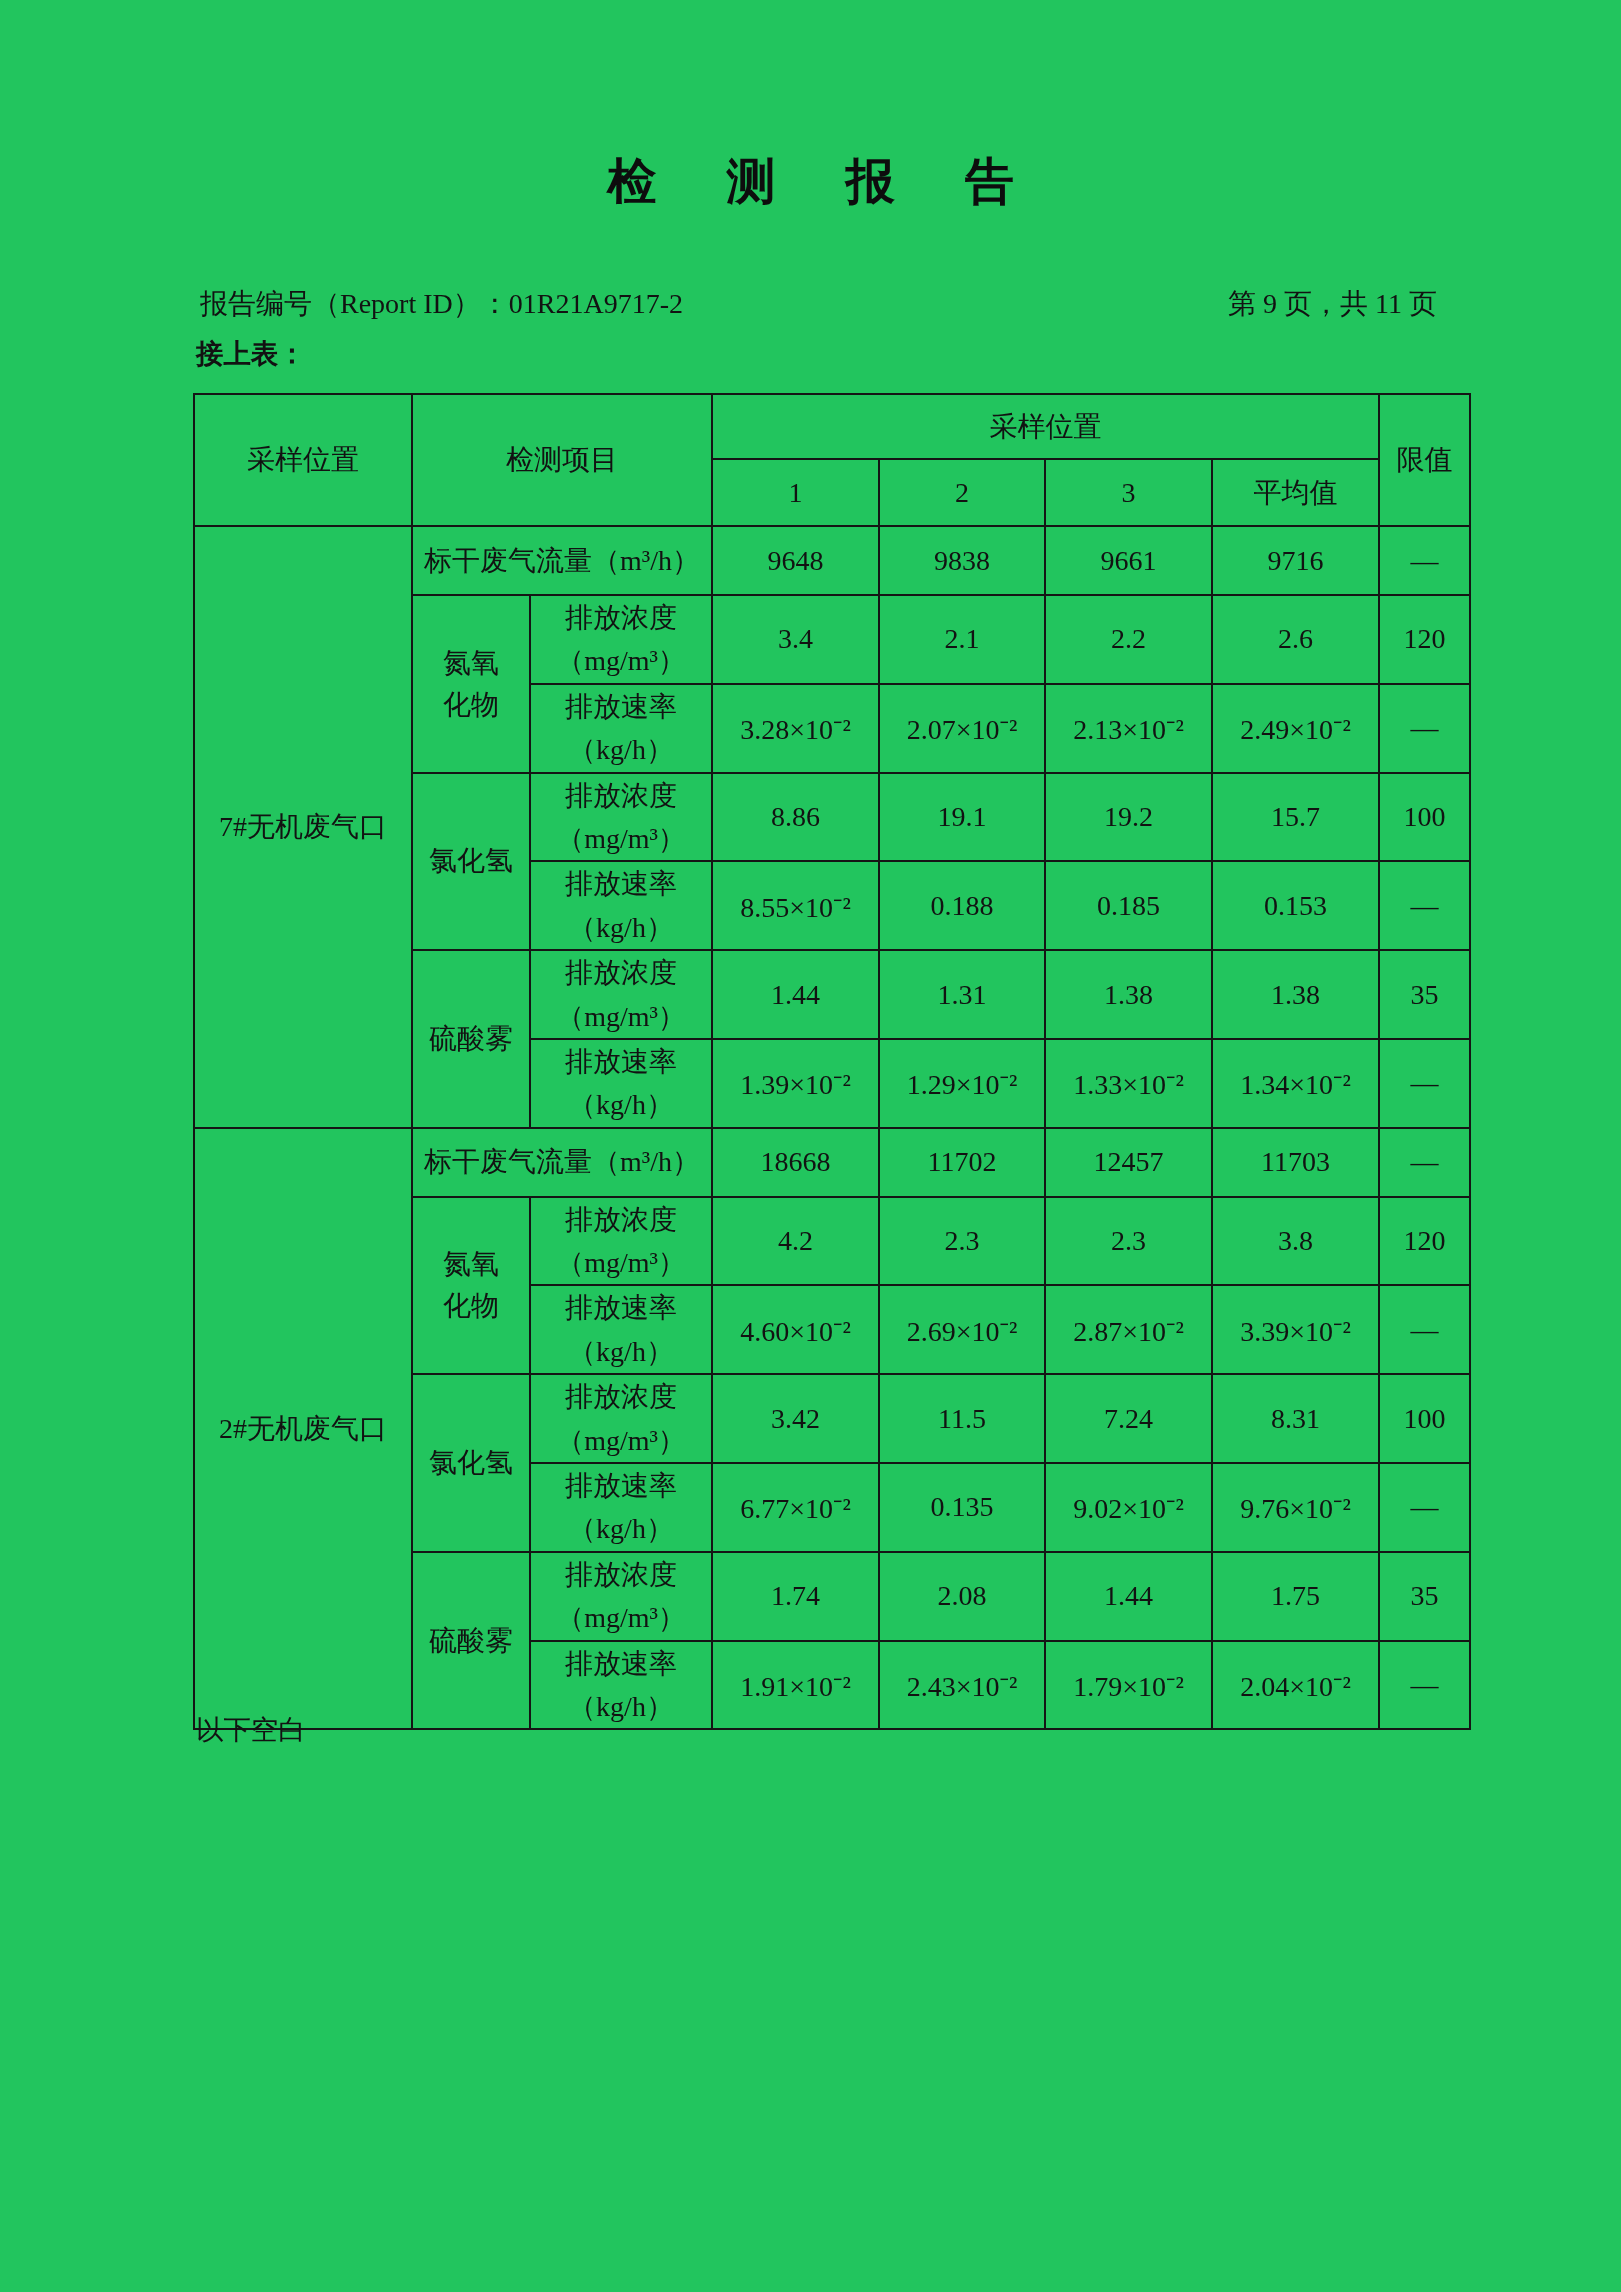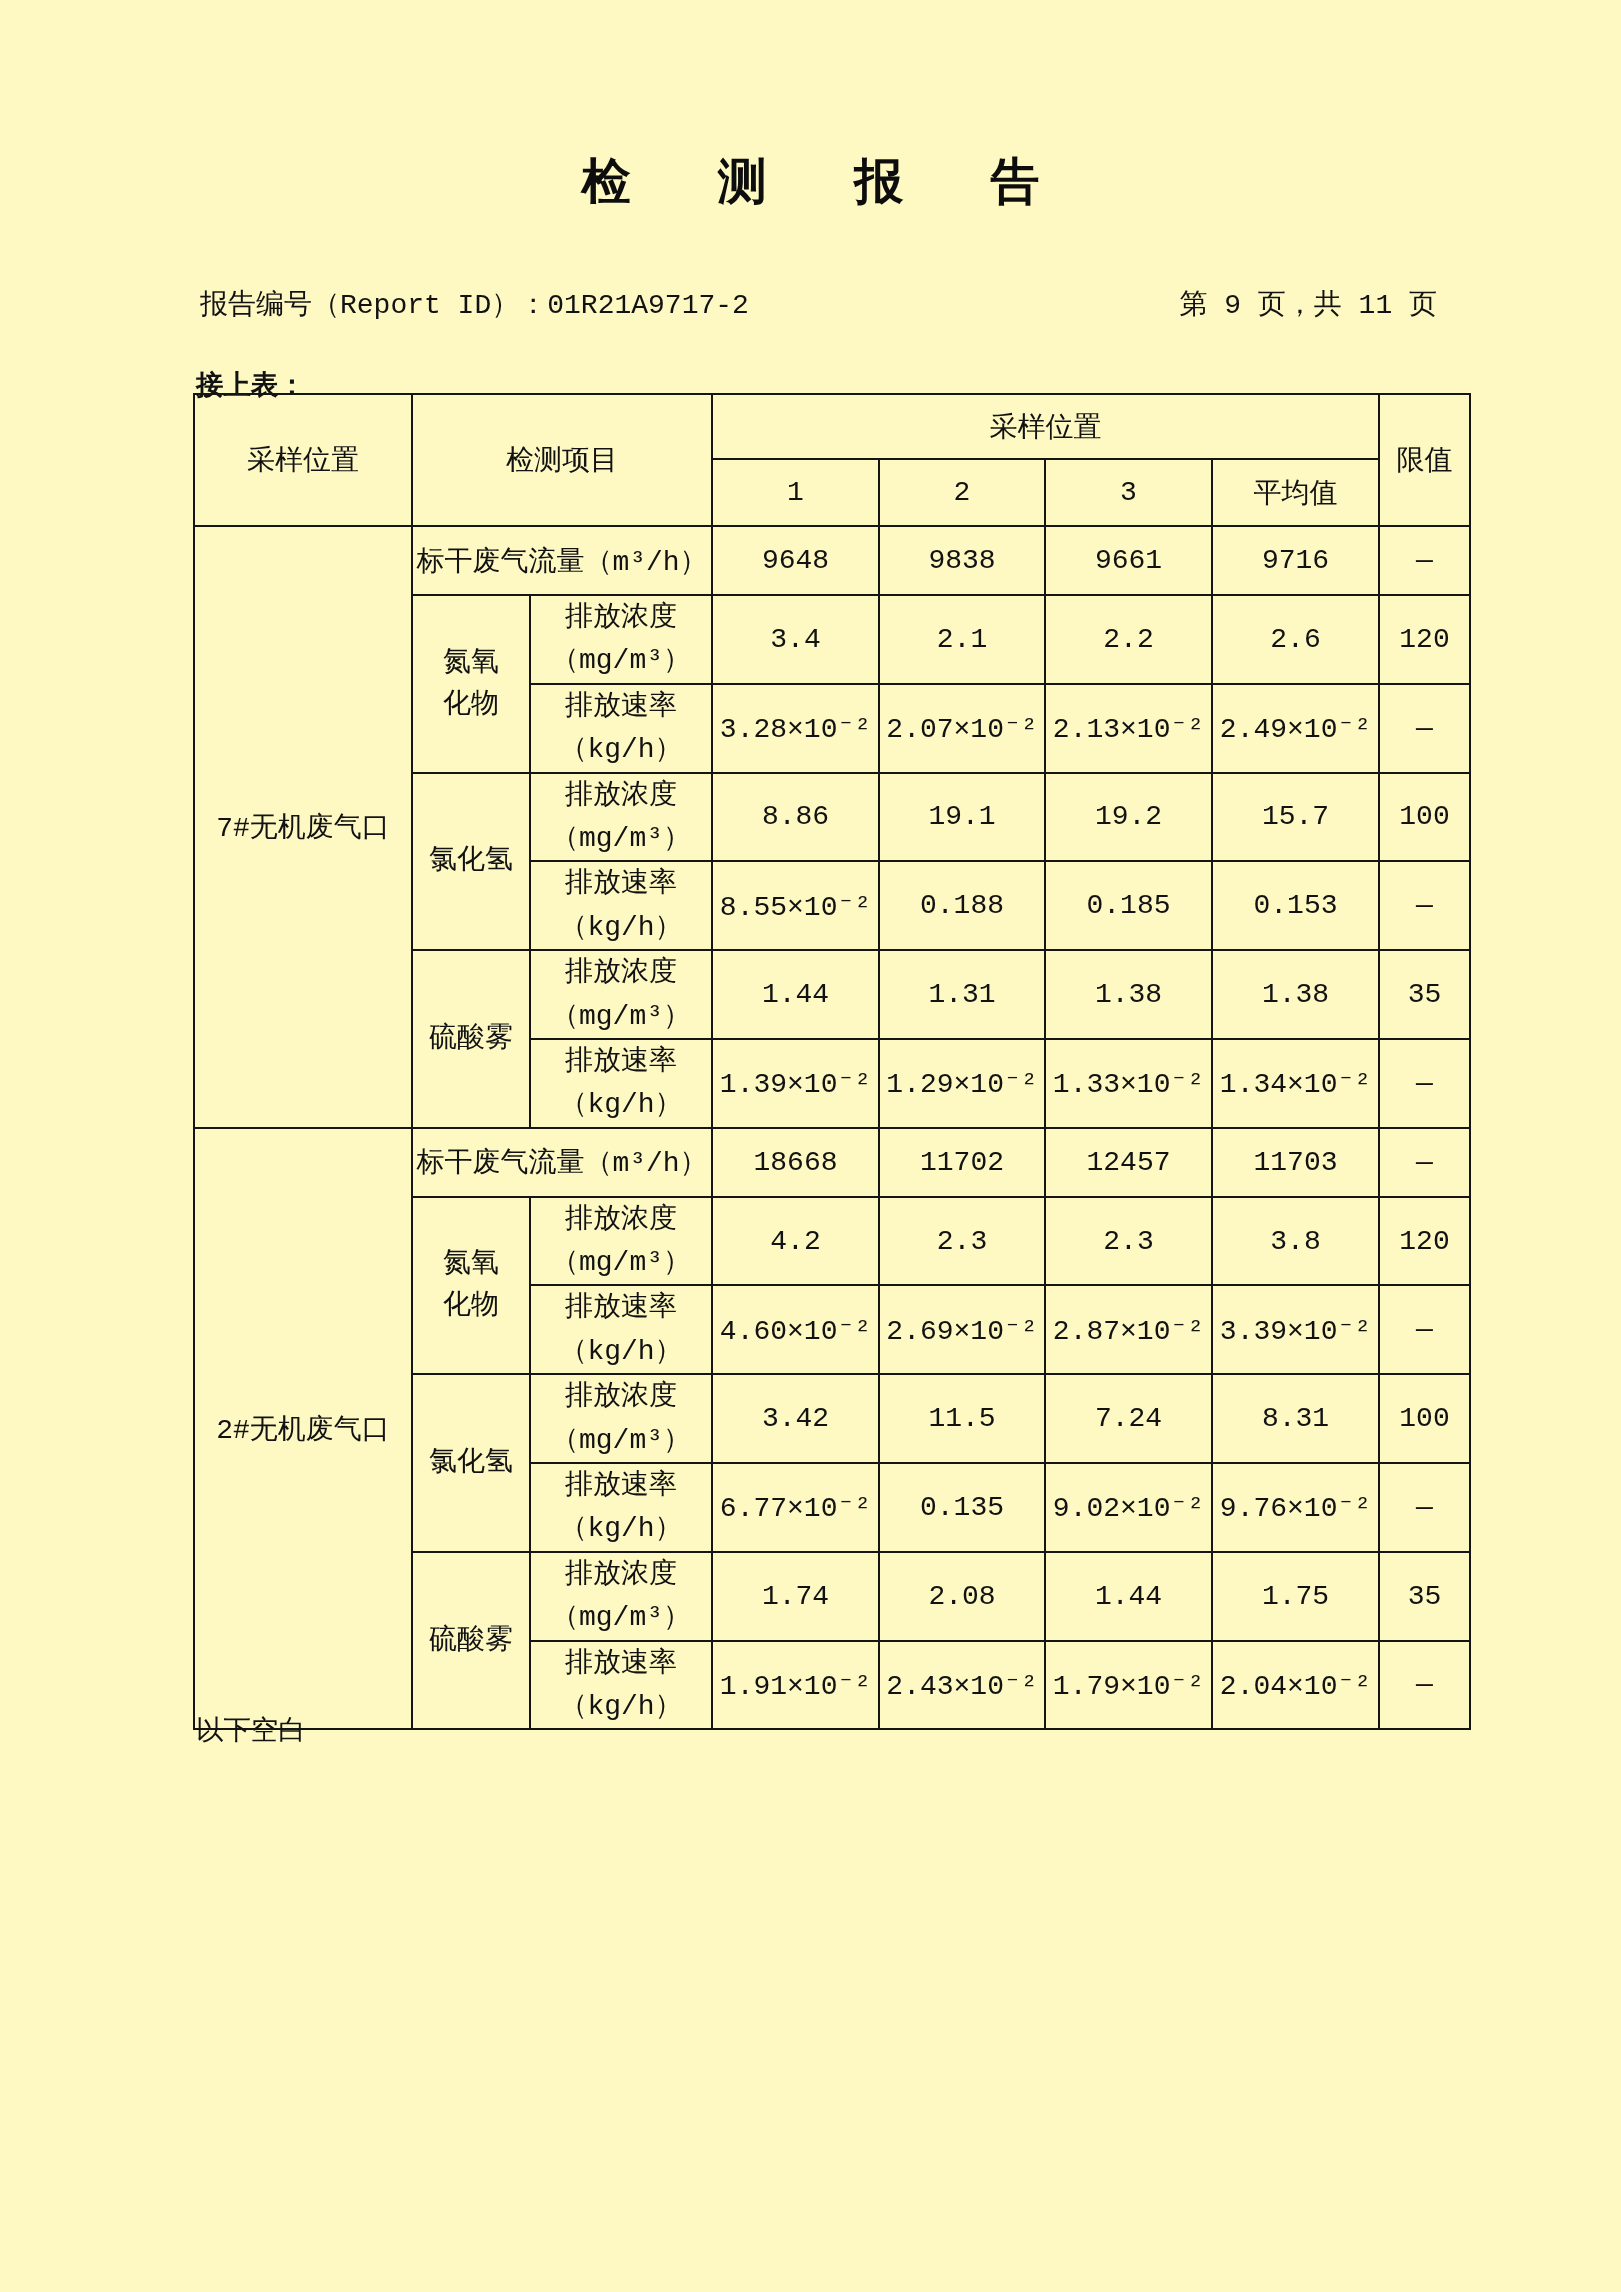--- a/index.html
+++ b/index.html
@@ -1,32 +1,32 @@
 <!DOCTYPE html>
 <html><head>
 <meta charset="utf-8">
 <style>
   html,body { margin:0; padding:0; background:#ffffff; }
   .page {
-    position:relative; width:1621px; height:2293px; background:#fef9c3;
-    font-family:Liberation Mono, monospace; color:#121212;
+    position:relative; width:1621px; height:2293px; background:#22c55e;
+    font-family:Liberation Serif, serif; color:#121212;
     overflow:hidden;
   }
   .title {
     position:absolute; top:149px; left:0; width:1621px; margin:0;
     text-align:center; font-size:49px; font-weight:bold;
     letter-spacing:29px; text-indent:29px; color:#0d0d0d;
   }
   .meta {
     position:absolute; top:285px; left:200px; width:1237px;
     display:flex; justify-content:space-between; align-items:flex-end;
     font-size:28px;
   }
   .cont-note {
-    position:absolute; top:367px; left:196px;
+    position:absolute; top:336px; left:196px;
     font-size:27.4px; font-weight:bold;
   }
   .blank-note {
     position:absolute; top:1712px; left:196px;
     font-size:27.4px;
   }
   table.report {
     position:absolute; top:393px; left:193px;
     border-collapse:collapse; table-layout:fixed; width:1274px;
     border:2.9px solid #151515;

